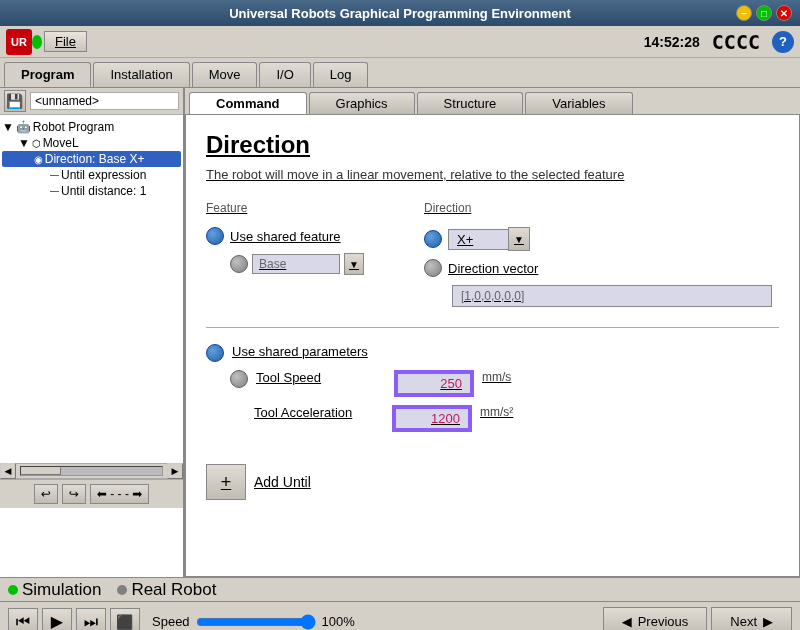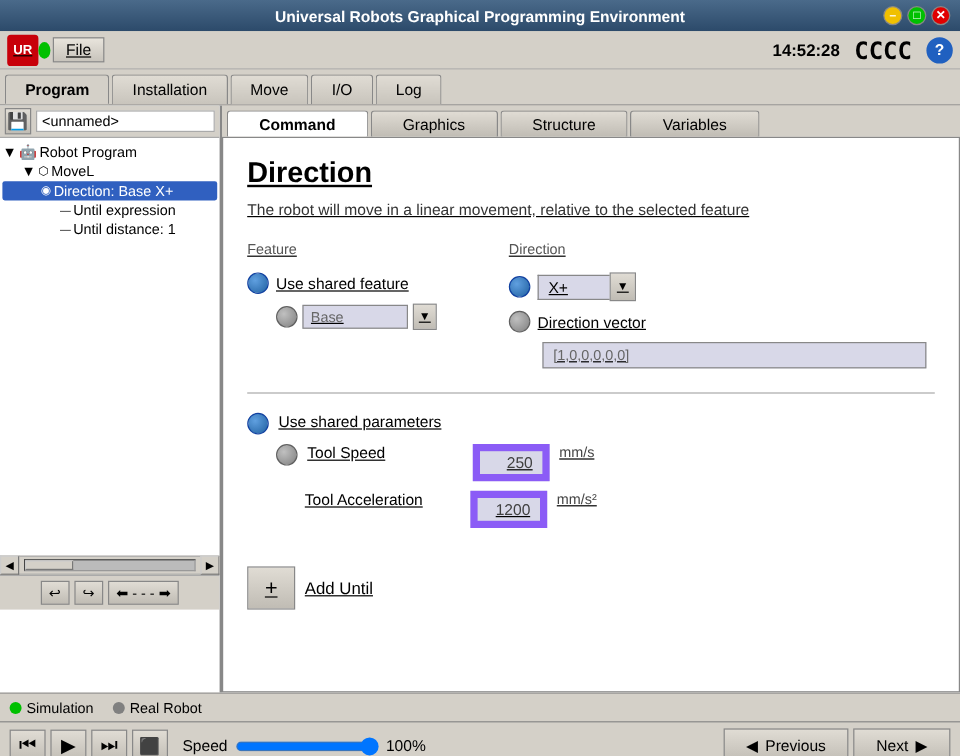--- a/index.html
+++ b/index.html
@@ -282,26 +282,26 @@
     .params-section { margin-top: 8px; }
     .param-row {
       display: flex;
       align-items: flex-start;
       gap: 8px;
       margin-bottom: 8px;
     }
     .param-label { font-size: 13px; min-width: 130px; }
     .param-input {
       background: #d8d8e8;
-      border: 6px solid #8b5cf6;
+      border: 4px solid #8b5cf6;
       padding: 2px 8px;
       font-size: 13px;
-      width: 64px;
+      width: 80px;
       text-align: right;
-      color: #404040;
+      color: #be185d;
     }
     .param-unit { font-size: 12px; color: #444; }
 
     
     .add-until-section {
       display: flex;
       align-items: center;
       gap: 8px;
       margin-top: 20px;
       padding-top: 12px;
@@ -319,21 +319,21 @@
 
     
     .status-bar {
       height: 24px;
       background: #d4d0c8;
       border-top: 1px solid #888;
       display: flex;
       align-items: center;
       padding: 0 8px;
       gap: 16px;
-      font-size: 12px;
+      font-size: 17px;
     }
     .status-dot-green { width: 10px; height: 10px; border-radius: 50%; background: #00c000; display: inline-block; }
     .status-dot-gray { width: 10px; height: 10px; border-radius: 50%; background: #808080; display: inline-block; }
     .status-item { display: flex; align-items: center; gap: 4px; }
 
     
     .transport-bar {
       height: 40px;
       background: #d4d0c8;
       border-top: 1px solid #888;

